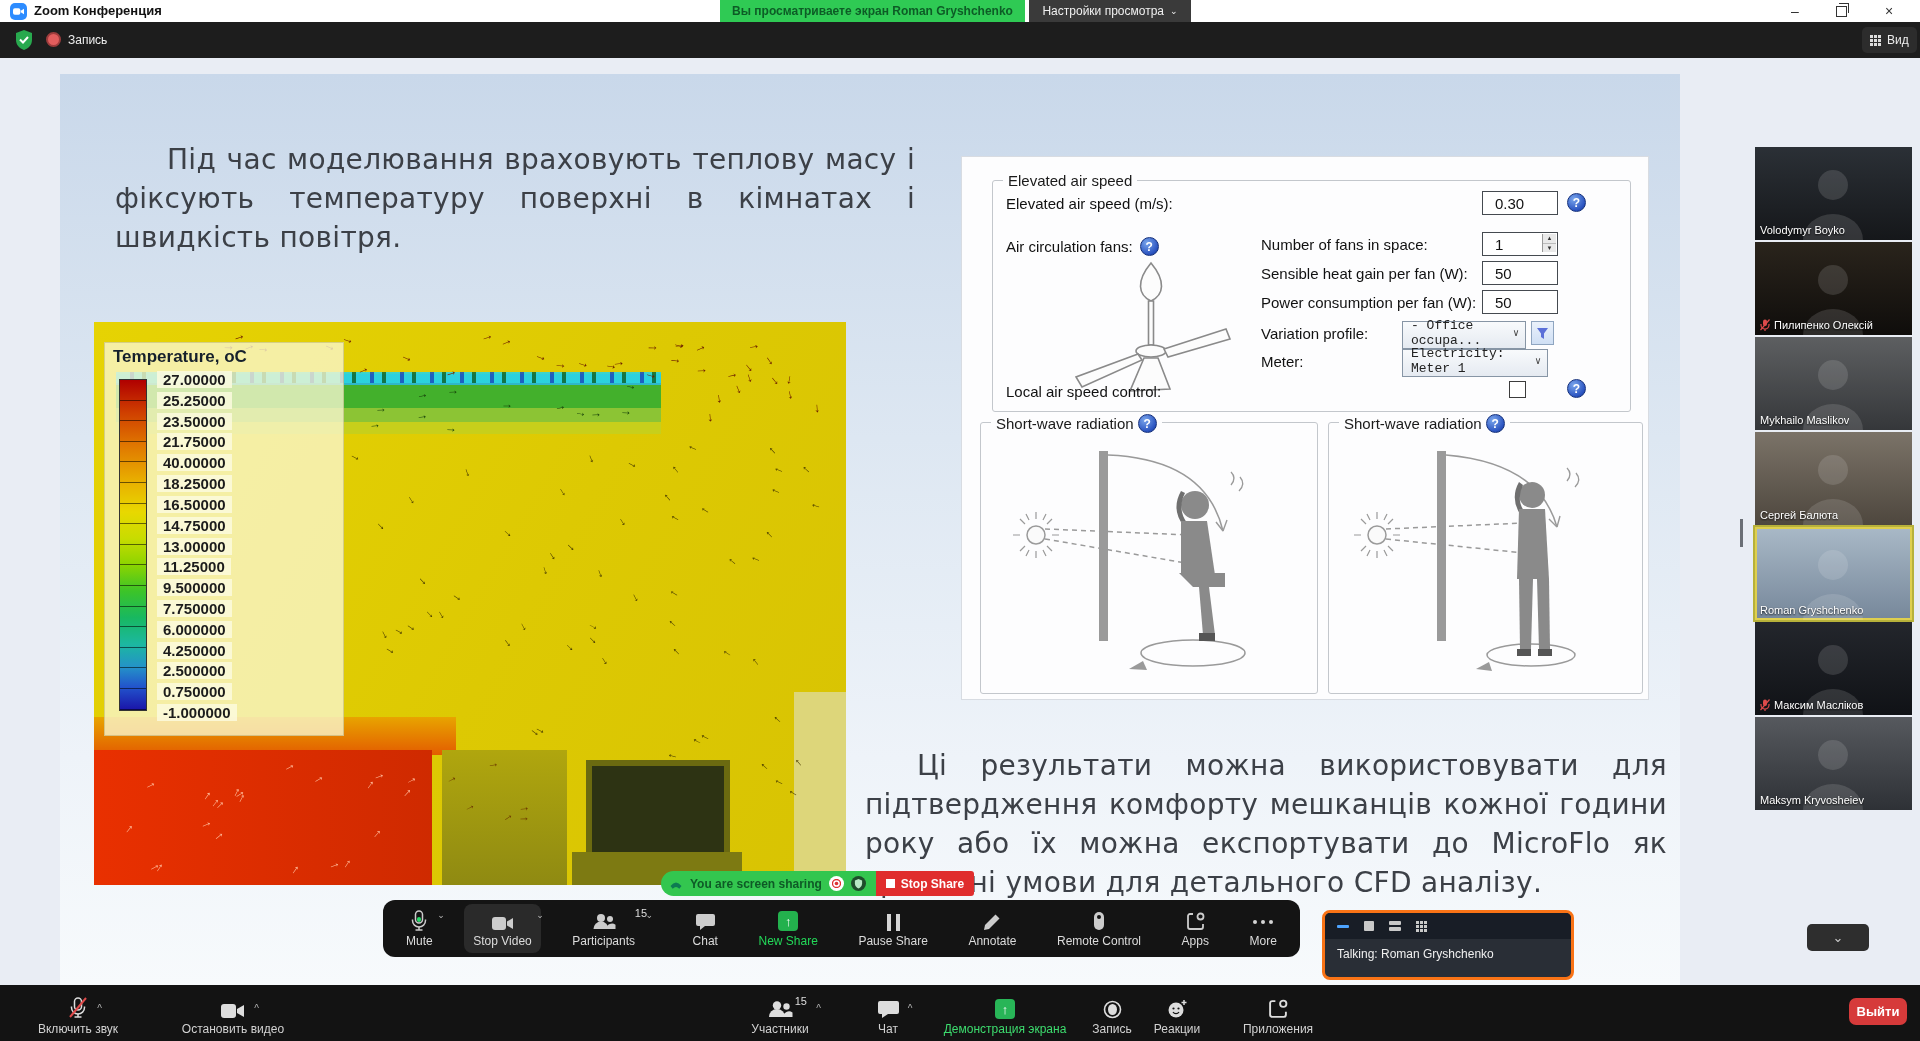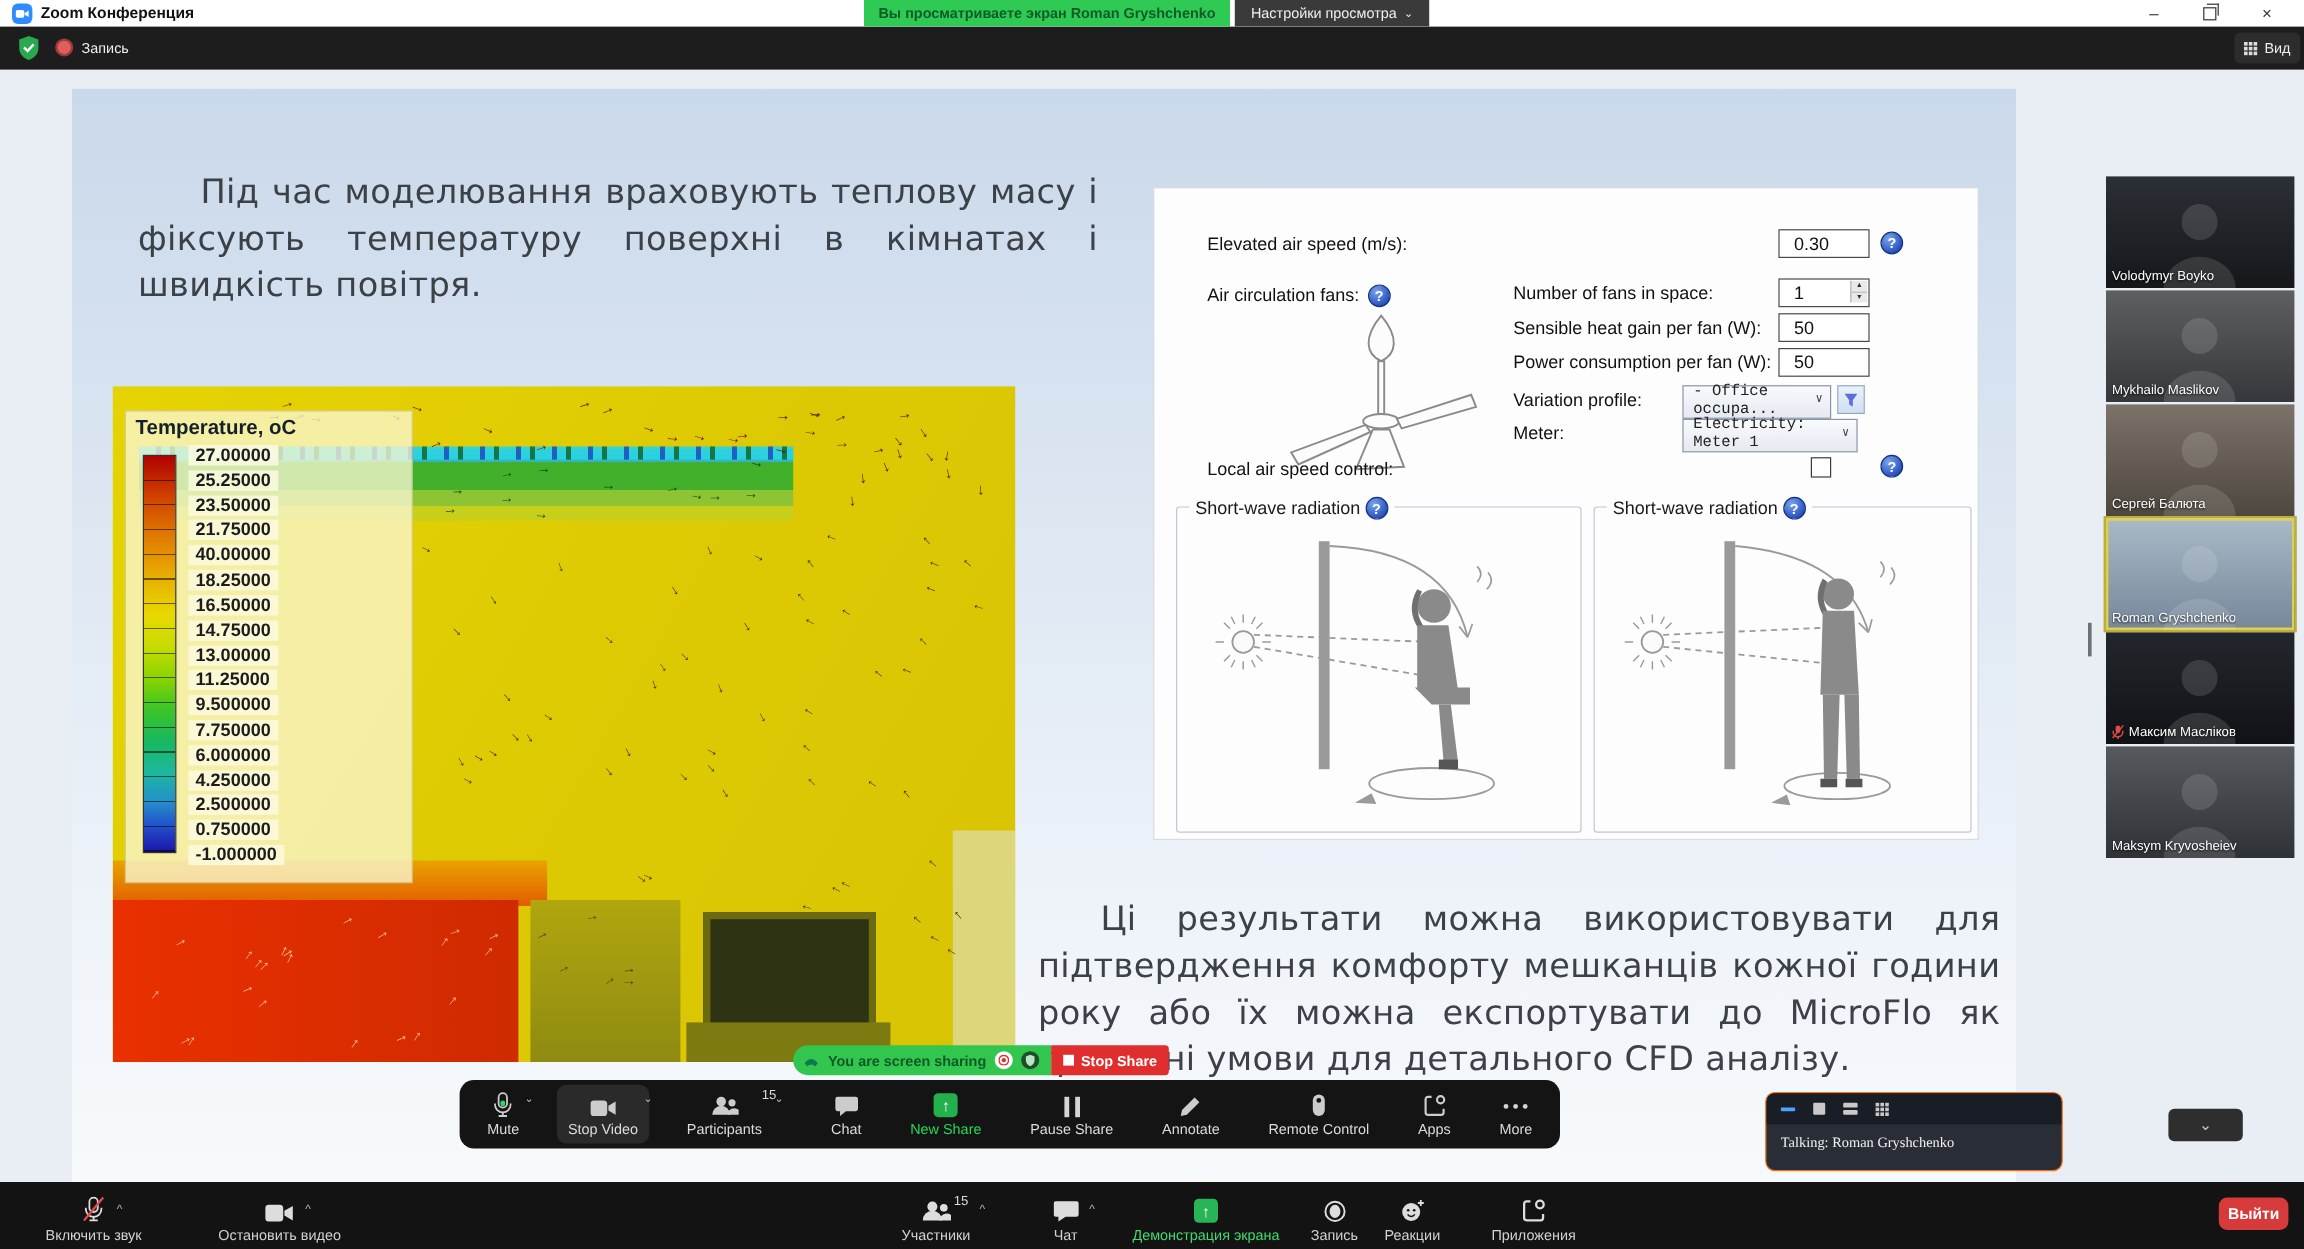--- a/index.html
+++ b/index.html
@@ -117,22 +117,22 @@
   .ft-chev{position:absolute;top:6px;right:-3px;font-size:9px;color:#bbb;}
   .ft-badge{position:absolute;top:3px;right:14px;font-size:11px;color:#ddd;}
   .ft-green{color:#23d959;}
   .share-ico{width:20px;height:20px;border-radius:4px;background:#23b14d;display:flex;align-items:center;justify-content:center;
              color:#fff;font-size:13px;font-weight:bold;}
   .pause-ico{display:flex;gap:5px;}
   .pause-ico i{width:4px;height:17px;background:#d5d5d5;}
   .dots{display:flex;gap:4px;align-items:center;height:18px;}
   .dots i{width:4px;height:4px;border-radius:50%;background:#d5d5d5;}
   
-  .talking{position:absolute;left:1471px;top:910px;width:246px;height:64px;background:rgba(32,37,46,.96);
-           border:1px solid #f97316;border-radius:8px;overflow:hidden;z-index:22;font-family:Liberation Serif, serif;}
+  .talking{position:absolute;left:1322px;top:910px;width:246px;height:64px;background:rgba(32,37,46,.96);
+           border:3px solid #f97316;border-radius:8px;overflow:hidden;z-index:22;}
   .talk-top{height:26px;background:#181d26;display:flex;align-items:center;gap:15px;padding:0 12px;}
   .tt-min{width:12px;height:3px;background:#4da3ff;border-radius:1px;}
   .tt-sq{width:10px;height:10px;background:#c9c9c9;border-radius:1px;}
   .tt-split{display:flex;flex-direction:column;gap:2px;}
   .tt-split i{width:12px;height:4px;background:#c9c9c9;border-radius:1px;}
   .talk-text{padding:8px 12px 0;color:#f0f0f0;font-size:12px;white-space:nowrap;}
   
   .bottombar{position:absolute;left:0;top:985px;width:1920px;height:56px;background:#131313;z-index:30;}
   .bb-btn{position:absolute;display:flex;flex-direction:column;align-items:center;gap:3px;color:#d2d2d2;font-size:12px;white-space:nowrap;}
   .bb-btn .ic{height:24px;display:flex;align-items:flex-end;justify-content:center;position:relative;}
@@ -361,20 +361,23 @@
             <div class="leg-row">6.000000</div>
             <div class="leg-row">4.250000</div>
             <div class="leg-row">2.500000</div>
             <div class="leg-row">0.750000</div>
             <div class="leg-row">-1.000000</div>
           </div>
       </div>
     </div>
 
     <div class="dialog">
+      <div class="groupbox gb-air">
+        <div class="gb-label">Elevated air speed</div>
+      </div>
       <div class="dlg-label" style="left:44px;top:38px">Elevated air speed (m/s):</div>
       <div class="dlg-input" style="left:520px;top:34px">0.30</div>
       <span class="help" style="position:absolute;left:605px;top:36px">?</span>
 
       <div class="dlg-label" style="left:44px;top:80px;display:flex;gap:7px;align-items:center">
         <span>Air circulation fans:</span>
         <span class="help">?</span>
       </div>
 
       <svg style="position:absolute;left:104px;top:102px" width="170" height="140" viewBox="0 0 170 140">
@@ -493,20 +496,34 @@
       <div class="tile" style="background: linear-gradient(rgb(43, 48, 54), rgb(21, 23, 26));">
     <svg class="sil" viewBox="0 0 157 93" preserveAspectRatio="none">
       <circle cx="78" cy="38" r="15" fill="rgba(255,255,255,0.13)"></circle>
       <path d="M48 93 a30 26 0 0 1 60 0 z" fill="rgba(255,255,255,0.13)"></path>
     </svg>
     <div class="nm">
 
       <span>Volodymyr Boyko</span>
     </div>
   </div>
+      <div class="tile muted" style="background: linear-gradient(rgb(42, 36, 28), rgb(15, 13, 11));">
+    <svg class="sil" viewBox="0 0 157 93" preserveAspectRatio="none">
+      <circle cx="78" cy="38" r="15" fill="rgba(255,255,255,0.13)"></circle>
+      <path d="M48 93 a30 26 0 0 1 60 0 z" fill="rgba(255,255,255,0.13)"></path>
+    </svg>
+    <div class="nm">
+      <svg class="mic-off" width="10" height="12" viewBox="0 0 10 12">
+        <rect x="3" y="0.5" width="4" height="6.5" rx="2" fill="#e04b4b"></rect>
+        <path d="M1 5 v1 a4 4 0 0 0 8 0 v-1 M5 10 v2" stroke="#e04b4b" stroke-width="1.2" fill="none"></path>
+        <path d="M0.5 11 L9.5 0.5" stroke="#e04b4b" stroke-width="1.2"></path>
+      </svg>
+      <span>Пилипенко Олексій</span>
+    </div>
+  </div>
       <div class="tile" style="background: linear-gradient(rgb(93, 95, 97), rgb(53, 55, 58));">
     <svg class="sil" viewBox="0 0 157 93" preserveAspectRatio="none">
       <circle cx="78" cy="38" r="15" fill="rgba(255,255,255,0.13)"></circle>
       <path d="M48 93 a30 26 0 0 1 60 0 z" fill="rgba(255,255,255,0.13)"></path>
     </svg>
     <div class="nm">
 
       <span>Mykhailo Maslikov</span>
     </div>
   </div>

